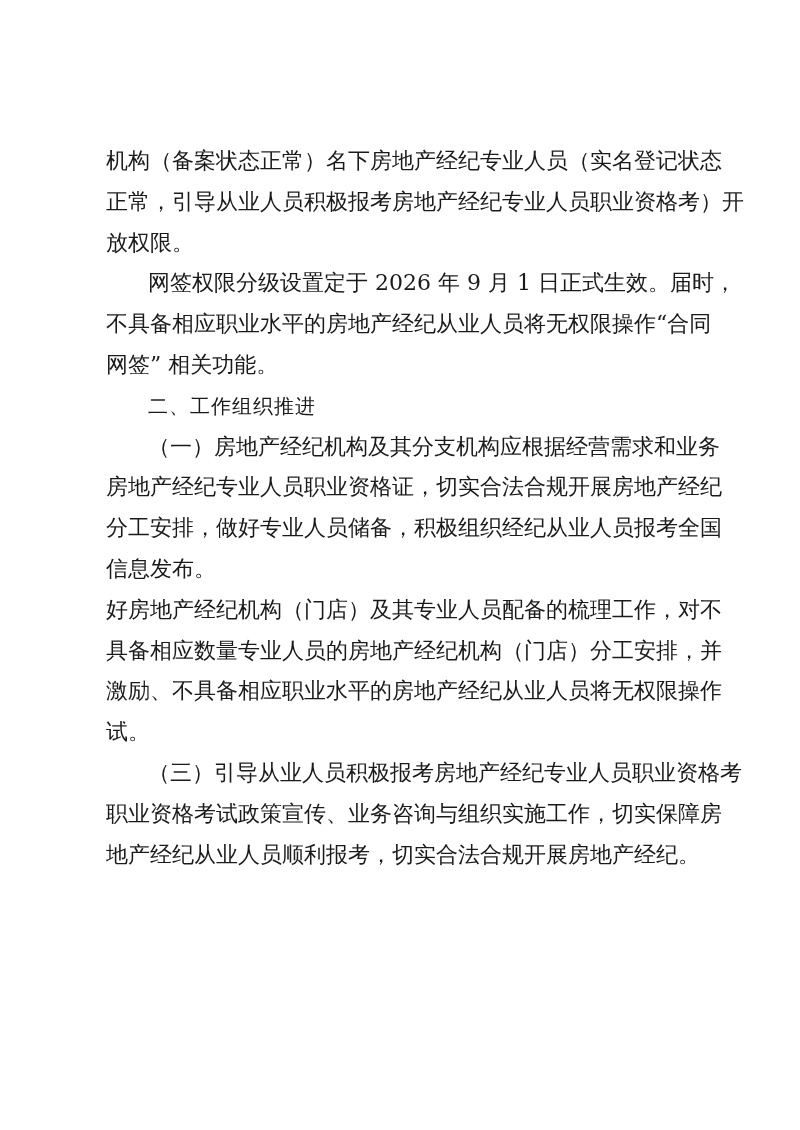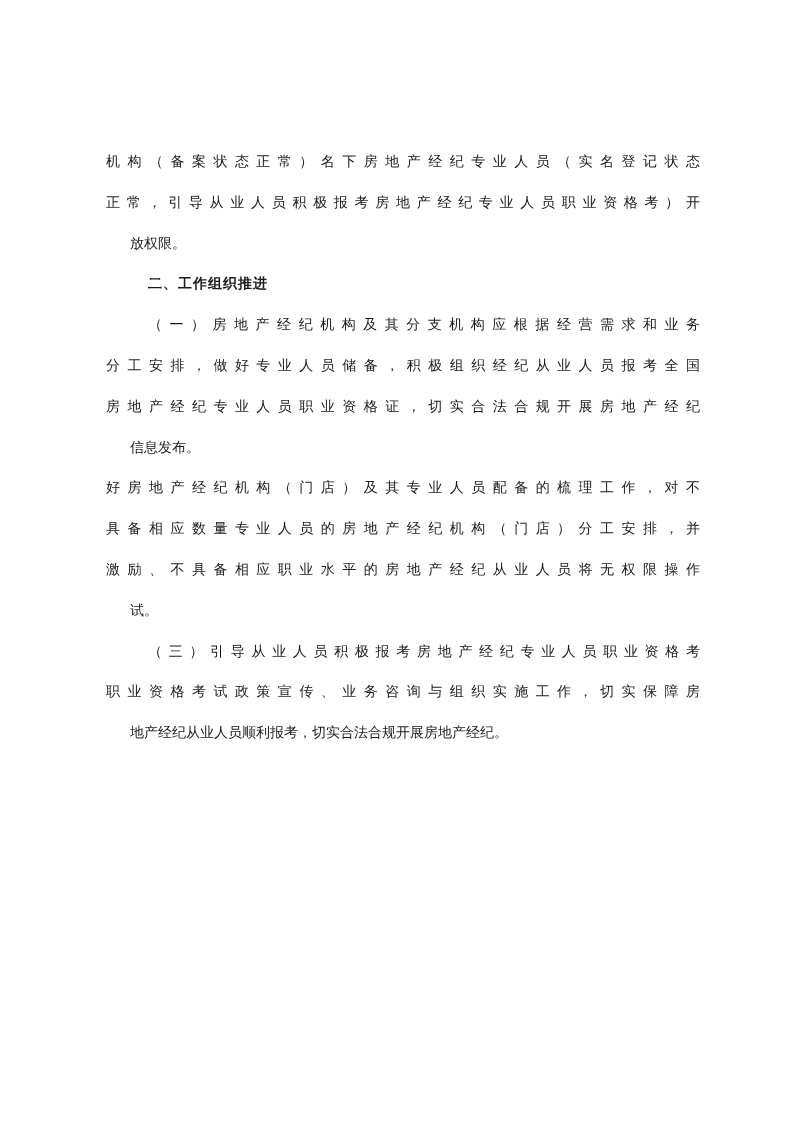--- a/index.html
+++ b/index.html
@@ -17,58 +17,62 @@
   }
   .page {
     position: absolute;
     left: 106px;
     top: 141px;
     width: 594px;
   }
   .line {
     height: 40.8px;
     line-height: 40.8px;
-    font-size: 14px;
+    font-size: 22px;
     white-space: nowrap;
     text-align: justify;
     text-align-last: justify;
   }
   .line.last {
     text-align-last: left;
-    margin-left: 24px;
   }
   .indent {
     padding-left: 42px;
   }
   .heading {
     font-family: "DejaVu Sans", "Liberation Sans", sans-serif;
-    font-weight: bold;
-    font-size: 14px;
+    font-weight: normal;
+    font-size: 20px;
     text-align-last: left;
     letter-spacing: 1px;
   }
 </style>
 </head>
 <body>
 
 <div class="page">
 
   <div>
     <div class="line">机构（备案状态正常）名下房地产经纪专业人员（实名登记状态</div>
     <div class="line">正常，引导从业人员积极报考房地产经纪专业人员职业资格考）开</div>
     <div class="line last">放权限。</div>
   </div>
 
+  <div>
+    <div class="line indent">网签权限分级设置定于 2026 年 9 月 1 日正式生效。届时，</div>
+    <div class="line">不具备相应职业水平的房地产经纪从业人员将无权限操作“合同</div>
+    <div class="line last">网签” 相关功能。</div>
+  </div>
 
   <div class="line indent heading">二、工作组织推进</div>
 
   <div>
     <div class="line indent">（一）房地产经纪机构及其分支机构应根据经营需求和业务</div>
+    <div class="line">房地产经纪专业人员职业资格证，切实合法合规开展房地产经纪</div>
     <div class="line">分工安排，做好专业人员储备，积极组织经纪从业人员报考全国</div>
-    <div class="line">房地产经纪专业人员职业资格证，切实合法合规开展房地产经纪</div>
     <div class="line last">信息发布。</div>
   </div>
 
   <div>
     <div class="line">好房地产经纪机构（门店）及其专业人员配备的梳理工作，对不</div>
     <div class="line">具备相应数量专业人员的房地产经纪机构（门店）分工安排，并</div>
     <div class="line">激励、不具备相应职业水平的房地产经纪从业人员将无权限操作</div>
     <div class="line last">试。</div>
   </div>
 

